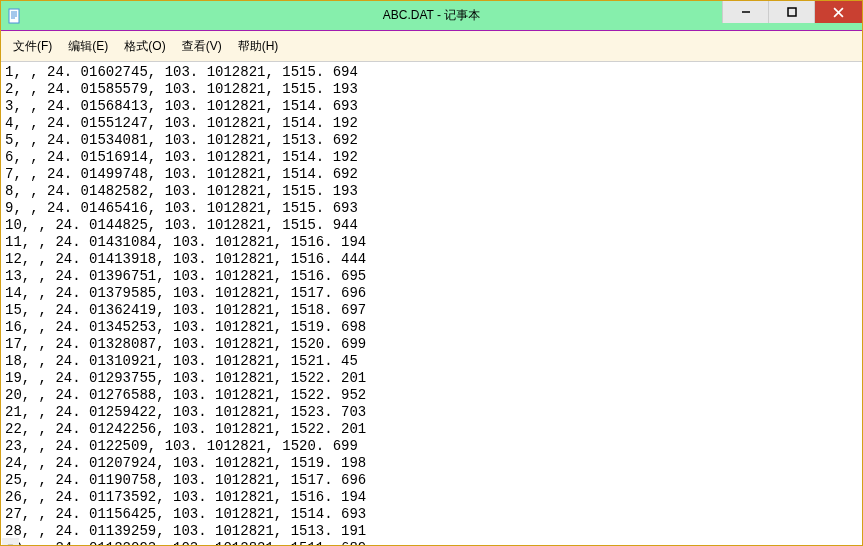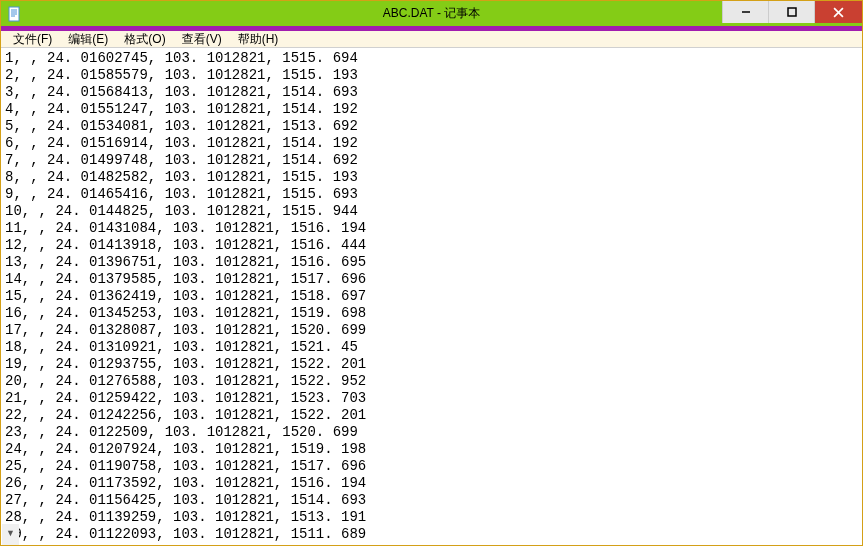--- a/index.html
+++ b/index.html
@@ -9,26 +9,26 @@
     }
     body {
       font-family: "Microsoft YaHei", "SimSun", sans-serif;
       background: #fff;
       width: 863px;
       height: 546px;
       overflow: hidden;
       border: 1px solid #d4a017;
     }
     .titlebar {
-      background: #84cc16;
+      background: #86efac;
       height: 30px;
       display: flex;
       align-items: center;
       position: relative;
-      border-bottom: 5px solid #a21caf;
+      border-bottom: 1px solid #a21caf;
     }
     .titlebar-icon {
       margin-left: 6px;
       width: 16px;
       height: 16px;
       display: inline-flex;
       align-items: center;
       justify-content: center;
     }
     .titlebar-title {
@@ -62,21 +62,21 @@
     .win-btn.maximize {
       background: #e8e8e8;
     }
     .win-btn.close {
       background: #c94031;
       color: #fff;
       width: 48px;
     }
     .menubar {
       background: #fdf6e3;
-      height: 17px;
+      height: 31px;
       display: flex;
       align-items: center;
       padding-left: 4px;
       border-bottom: 1px solid #d0d0d0;
       font-size: 12px;
     }
     .menu-item {
       padding: 2px 8px;
       cursor: default;
     }

